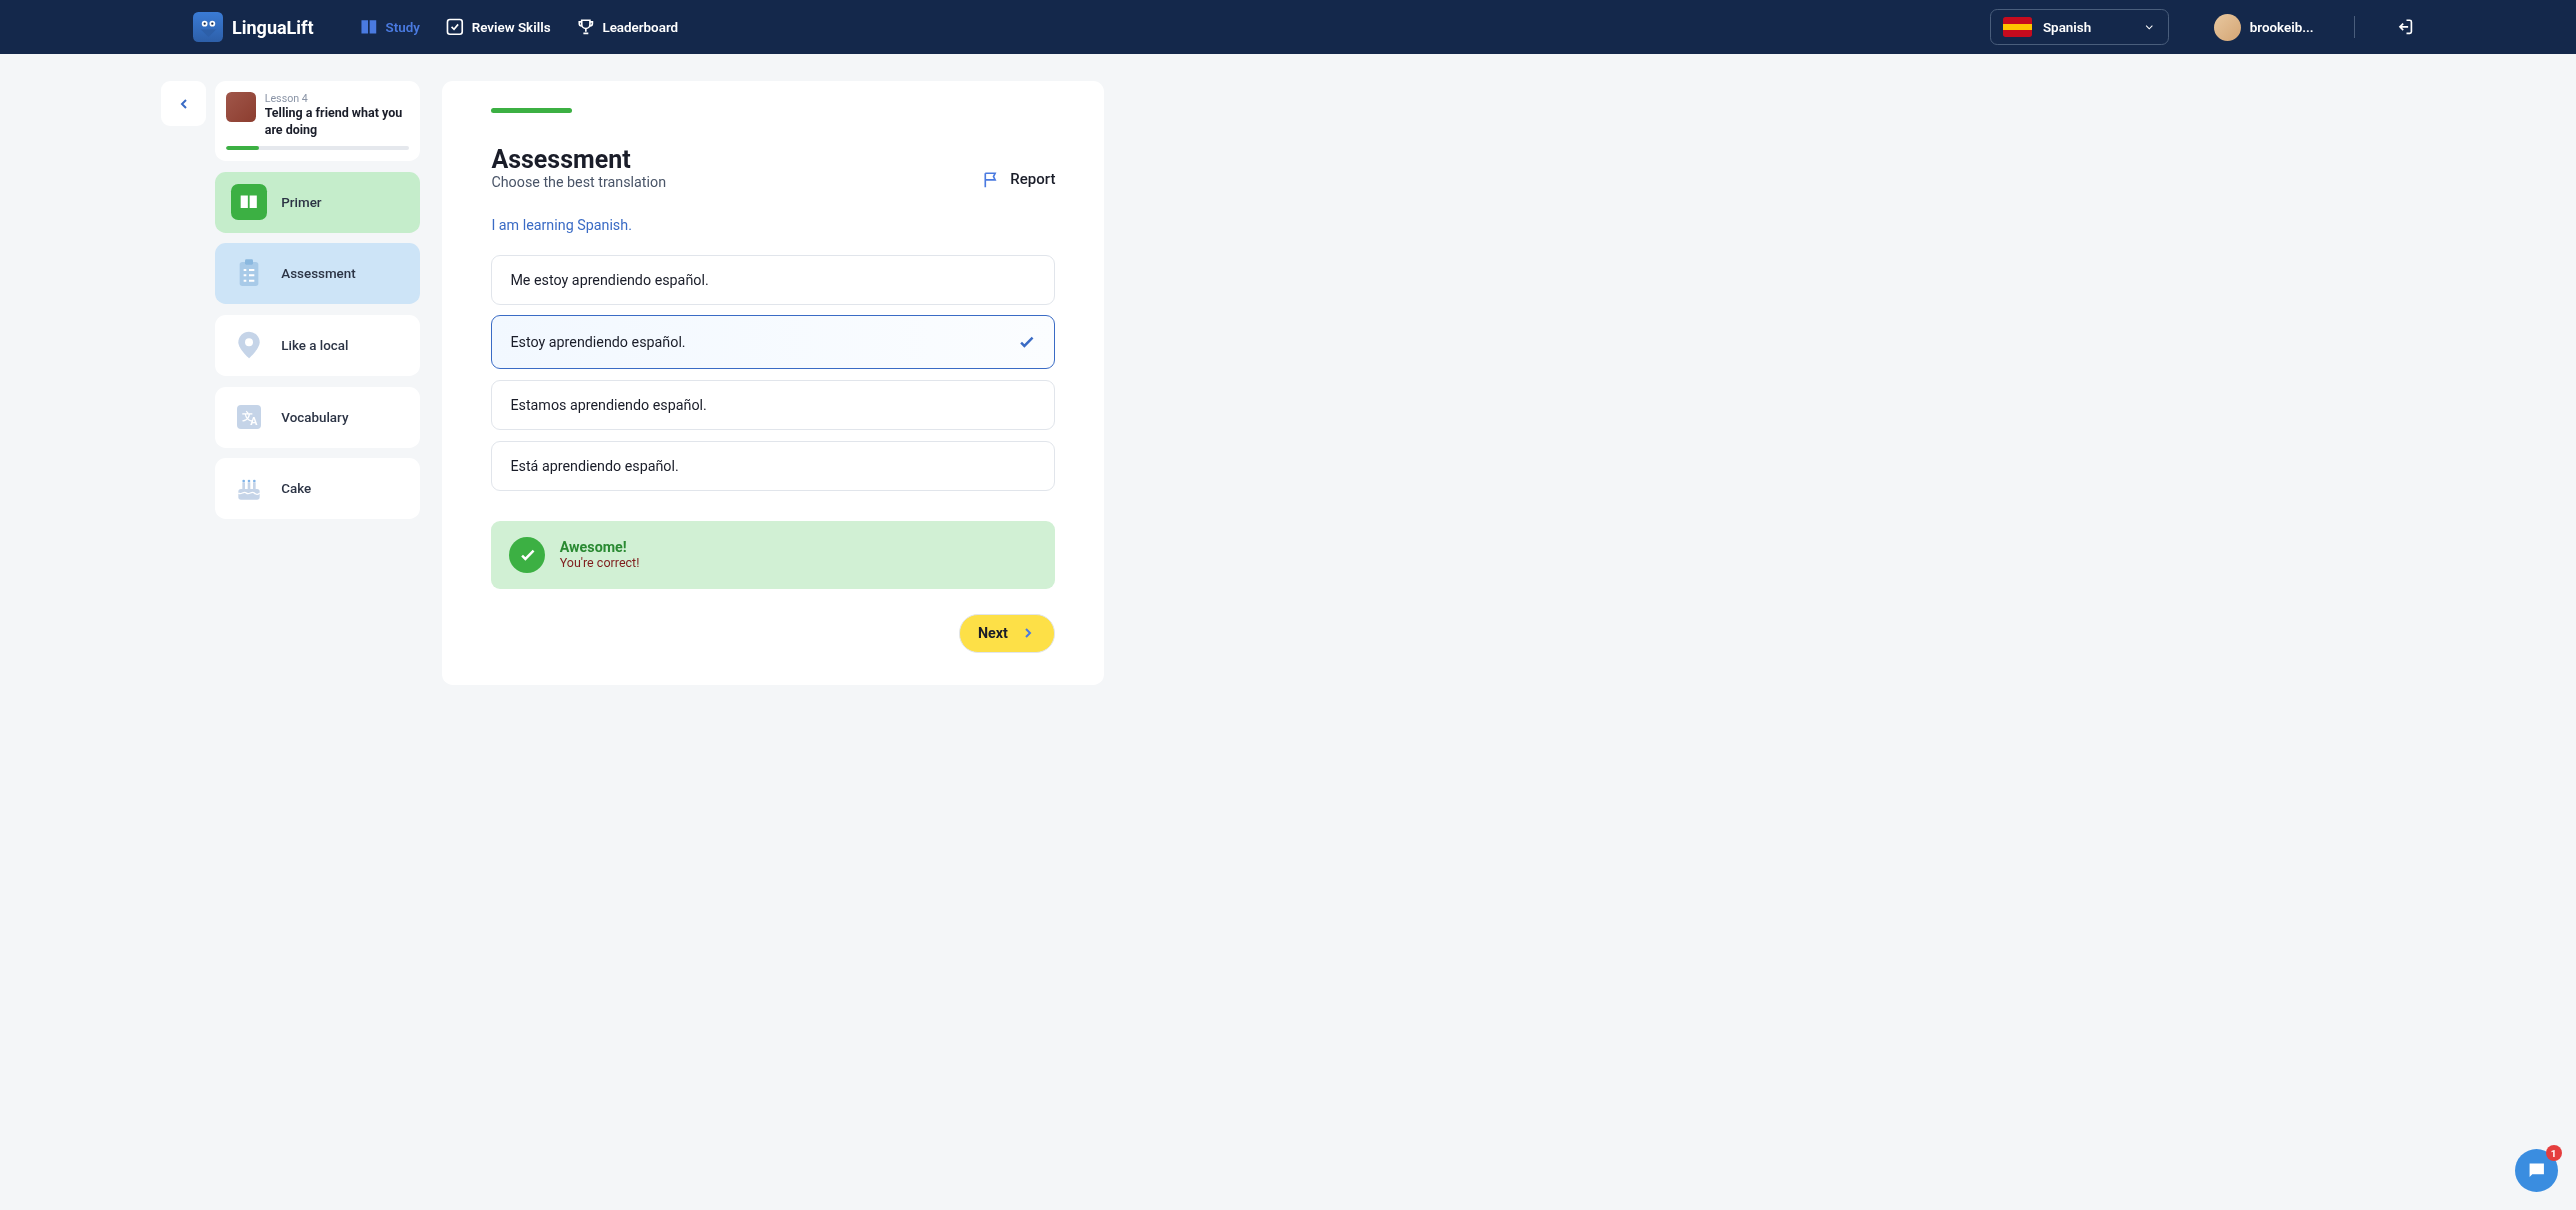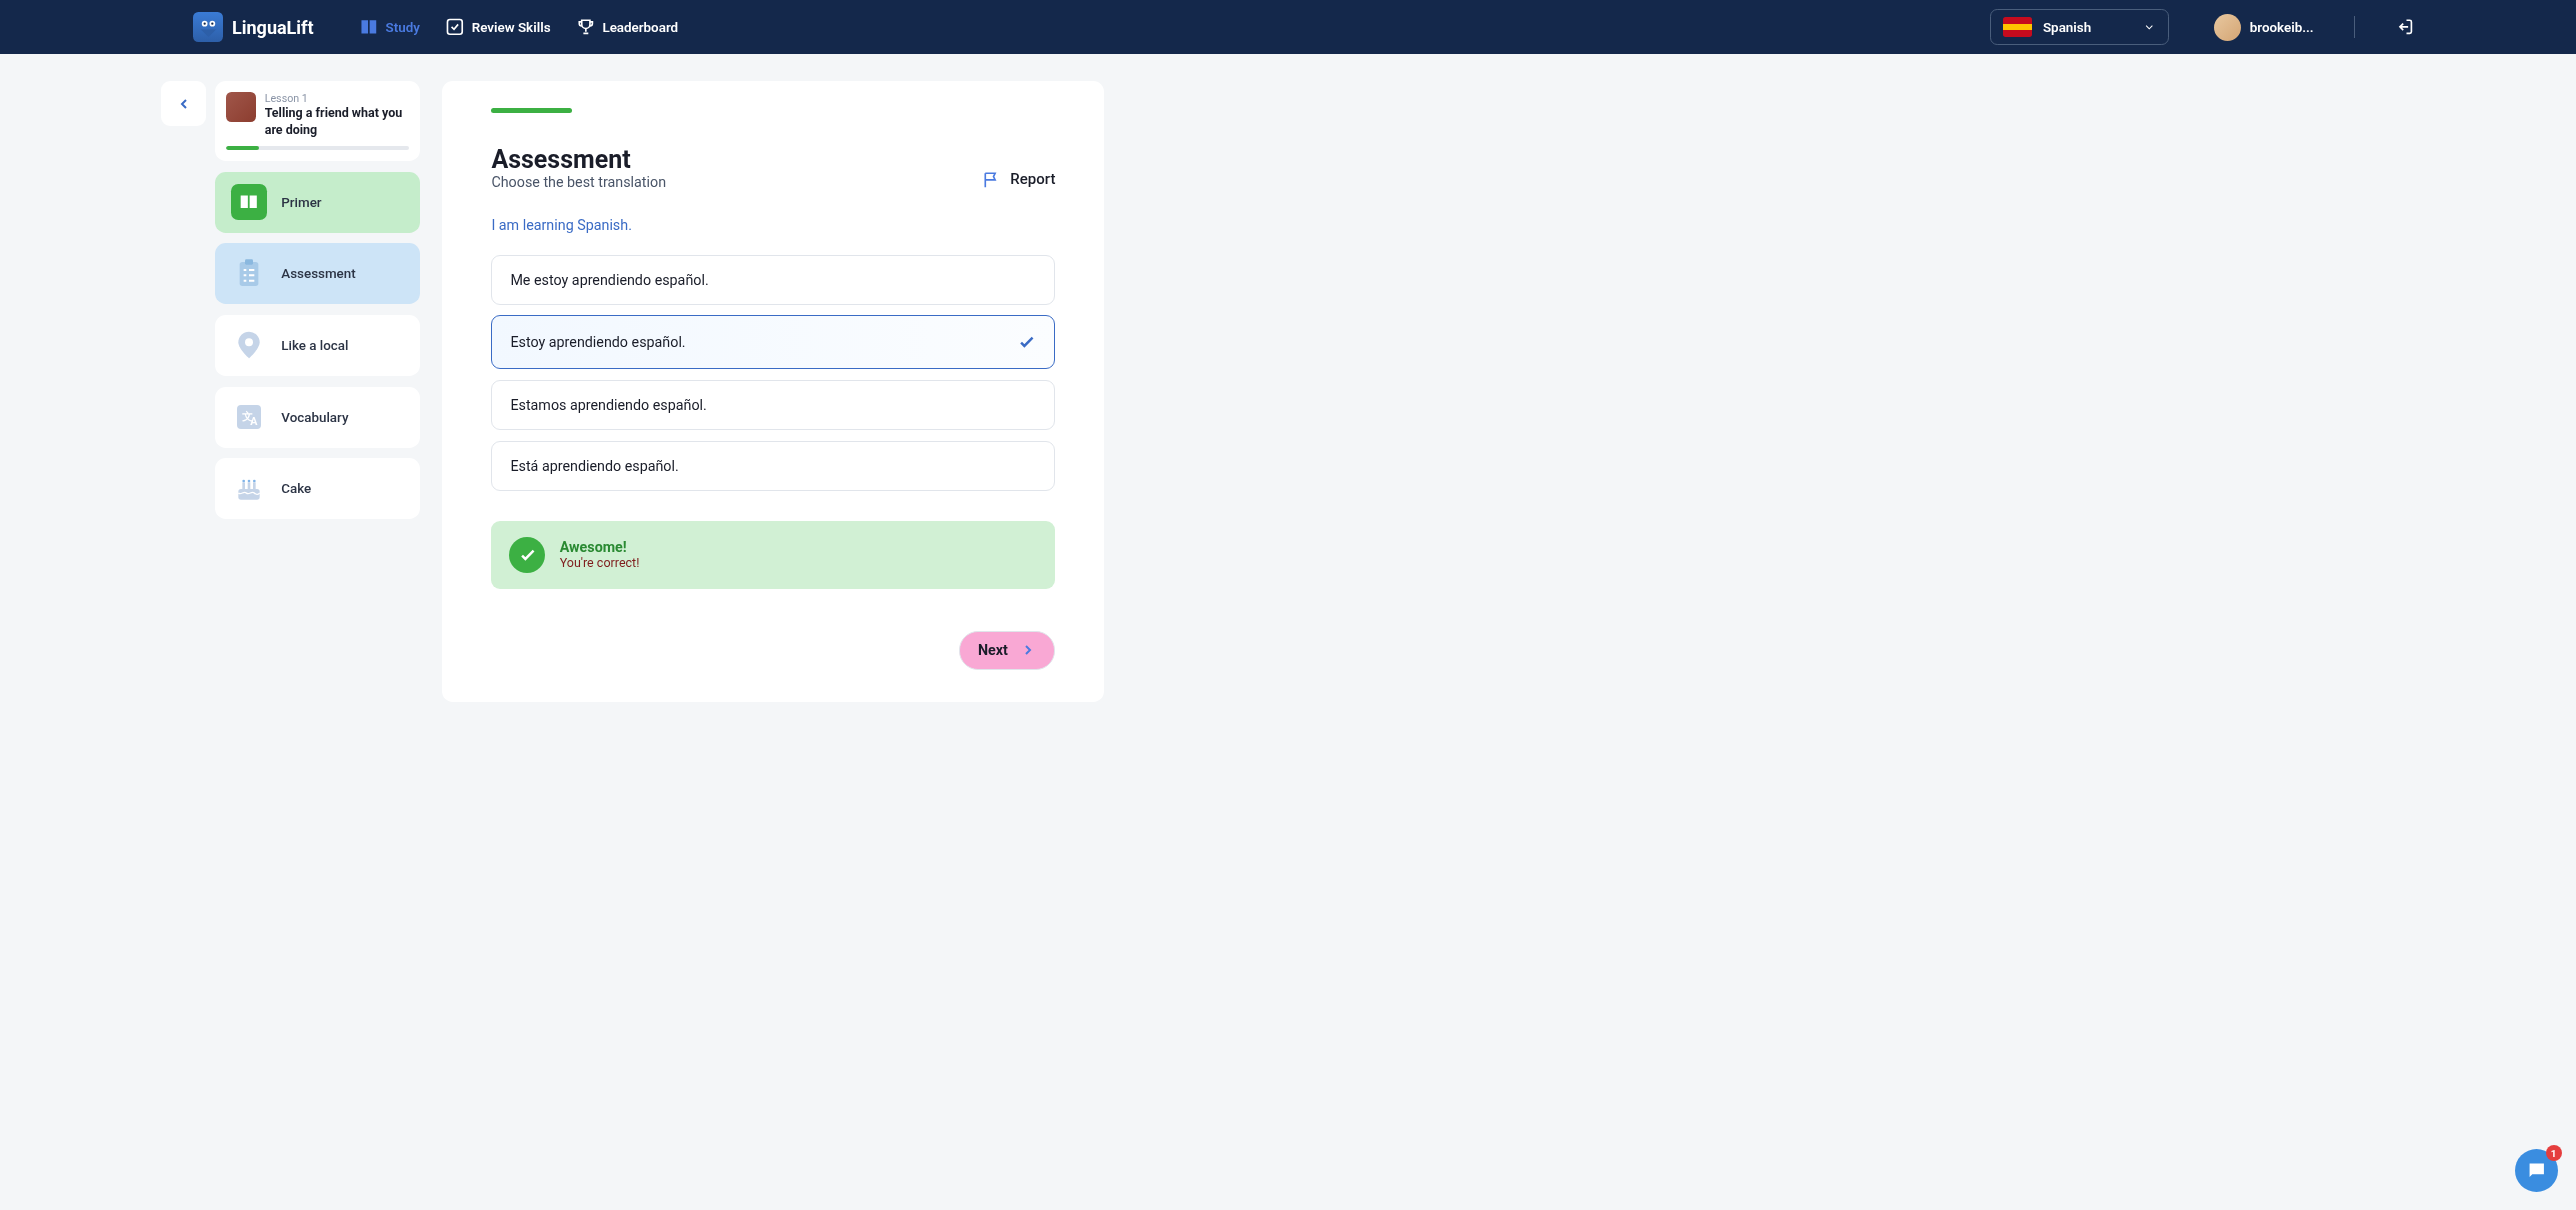--- a/index.html
+++ b/index.html
@@ -168,32 +168,31 @@
 .feedback-check {
   width: 36px; height: 36px; border-radius: 50%;
   background: #3cb043;
   display: flex; align-items: center; justify-content: center;
 }
 .feedback-check svg { color: #fff; width: 19.7px; height: 19.7px; }
 .feedback-title { font-weight: 700; color: #2a8a32; font-size: 14.3px; }
 .feedback-sub { font-size: 12.5px; color: #7f1d1d; }
 .next-row { display: flex; justify-content: flex-end; margin-top: 25px; }
 .next-btn {
-  background: #f9a8d4;
+  background: #fde047;
   border: 0.9px solid #e1e5eb;
   border-radius: 19px;
   padding: 10.7px 18px;
   display: flex;
   align-items: center;
   gap: 12.5px;
   font-size: 14.3px;
   font-weight: 700;
   color: #1a1d29;
   cursor: pointer;
-  margin-top: 17px;
 }
 .next-btn svg { color: #4a7ae0; width: 16px; height: 16px; }
 
 .chat-widget {
   position: fixed;
   bottom: 18px;
   right: 18px;
   width: 43px; height: 43px;
   border-radius: 50%;
   background: #3a8de0;
@@ -280,21 +279,21 @@
     <div class="back-btn">
       <svg viewBox="0 0 24 24" fill="none" stroke="#3a6bc5" stroke-width="3">
           <path d="M15 18l-6-6 6-6"></path>
         </svg>
     </div>
     <div class="sidebar-col">
       <div class="lesson-card">
         <div class="lesson-header">
           <div class="lesson-thumb"></div>
           <div>
-            <div class="lesson-num">Lesson 1</div>
+            <div class="lesson-num">Lesson 4</div>
             <div class="lesson-title">Telling a friend what you are doing</div>
           </div>
         </div>
         <div class="lesson-bar">
             <div class="lesson-bar-fill"></div>
           </div>
       </div>
       <div class="step primer">
         <div class="step-icon">
           <svg viewBox="0 0 24 24" fill="#fff" width="21.5" height="21.5">

